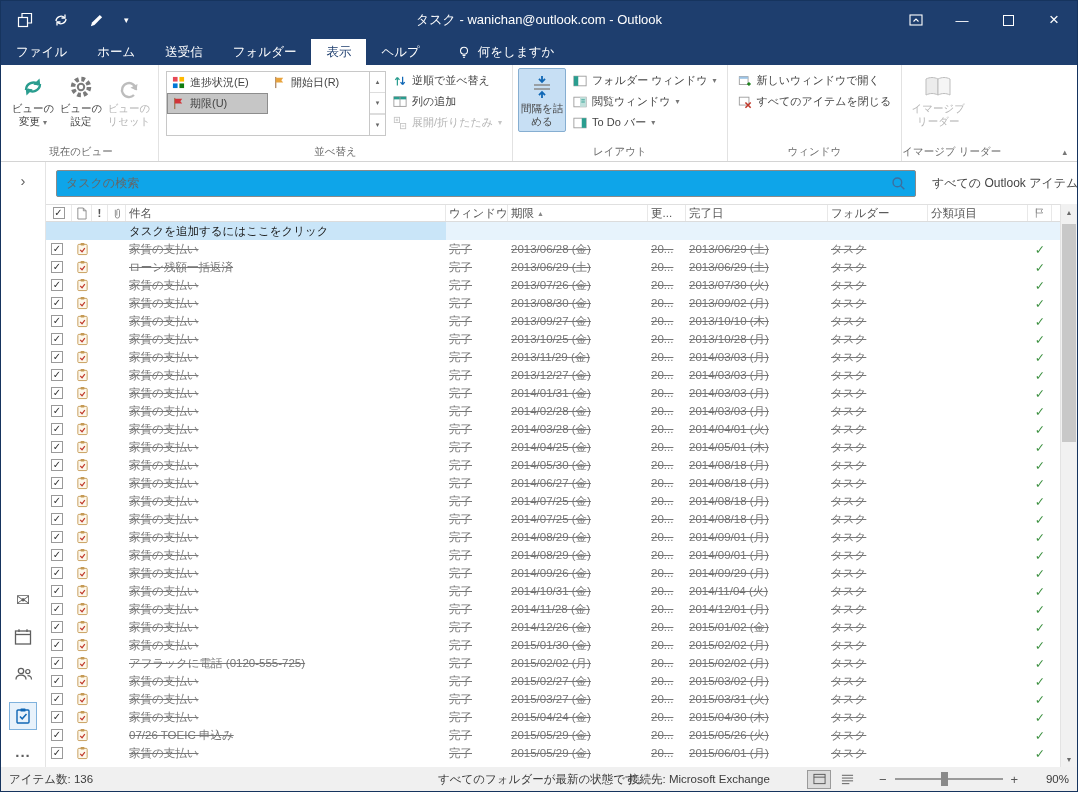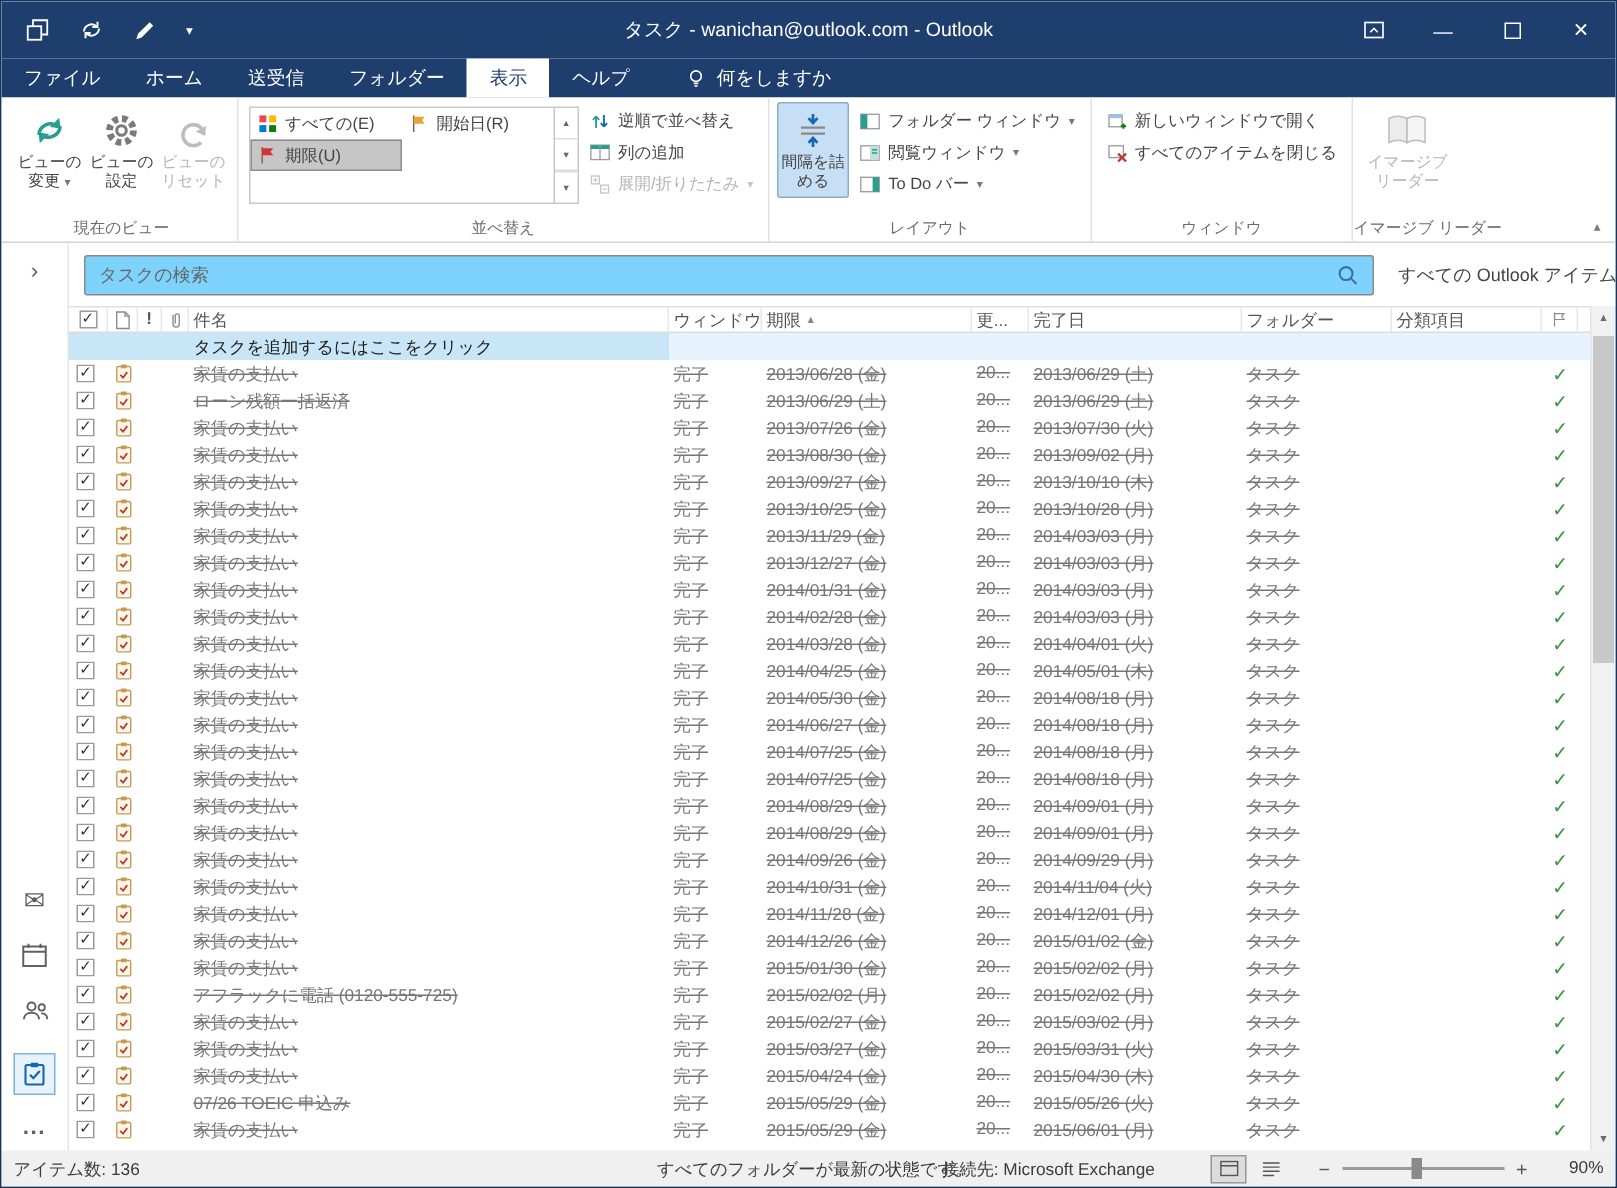--- a/index.html
+++ b/index.html
@@ -39,21 +39,21 @@
 .gallery{display:grid;grid-template-columns:101px 101px;grid-auto-rows:21px;border:1px solid #c8c8c8;background:#fff}
 .galitem{display:flex;align-items:center;gap:5px;padding:0 5px;font-size:11px;color:#444;white-space:nowrap}
 .galitem.selected{background:#c6c6c6;outline:1px solid #8d8d8d;outline-offset:-1px}
 .gal-spin{display:flex;flex-direction:column;border:1px solid #c8c8c8;border-left:none;width:16px}
 .gal-spin>div{height:21px;display:flex;align-items:center;justify-content:center;font-size:7px;color:#666;border-bottom:1px solid #ddd}
 .gal-spin>div:last-child{border-bottom:none}
 .collapse-ribbon{position:absolute;right:10px;bottom:4px;font-size:9px;color:#777}
 
 
 .search-row{position:absolute;left:45px;top:161px;right:0;height:42px;background:#fff;display:flex;align-items:center;padding:0 10px}
-.search-box{flex:0 0 860px;height:27px;border:1px solid #8a8a8a;border-radius:2px;display:flex;align-items:center;padding:0 9px;background:#7dd3fc}
+.search-box{flex:0 0 860px;height:27px;border:1px solid #8a8a8a;border-radius:2px;display:flex;align-items:center;padding:0 9px;background:#0ea5e9}
 .search-box input{border:none;outline:none;flex:1;font-size:12px;font-family:inherit;color:#333;background:transparent}
 .search-box input::placeholder{color:#666}
 .scope{margin-left:16px;display:flex;align-items:center;gap:8px;font-size:12px;color:#444;white-space:nowrap}
 
 
 .rail{position:absolute;left:0;top:161px;bottom:24px;width:45px;background:#fff;border-right:1px solid #e4e4e4}
 .rail-expand{position:absolute;top:10px;left:0;right:0;text-align:center;font-size:15px;color:#5f5f5f}
 .rail-icons{position:absolute;bottom:12px;left:0;right:0;display:flex;flex-direction:column;align-items:center;gap:19px}
 .rail-ic{color:#5f5f5f;font-size:17px;line-height:1;display:flex;align-items:center;justify-content:center}
 .tasks-sel{width:28px;height:28px;border:1px solid #7fb2dd;background:#e8f2fb;display:flex;align-items:center;justify-content:center}
@@ -193,21 +193,21 @@
         <div class="gallery">
           <div class="galitem">
             <span>
                 <svg width="13" height="13" viewBox="0 0 14 14">
                   <rect x="1" y="1" width="5" height="5" fill="#e74856"></rect>
                   <rect x="8" y="1" width="5" height="5" fill="#ffb900"></rect>
                   <rect x="1" y="8" width="5" height="5" fill="#0078d7"></rect>
                   <rect x="8" y="8" width="5" height="5" fill="#107c10"></rect>
                 </svg>
               </span>
-            <span>すべての(E)</span>
+            <span>進捗状況(E)</span>
           </div>
           <div class="galitem">
             <span>
                 <svg width="13" height="13" viewBox="0 0 14 14">
                   <path d="M3 1v12" stroke="#8a5a2a"></path>
                   <path d="M3 2h8l-2 2.5 2 2.5H3z" fill="#e8a33d"></path>
                 </svg>
               </span>
             <span>開始日(R)</span>
           </div>

